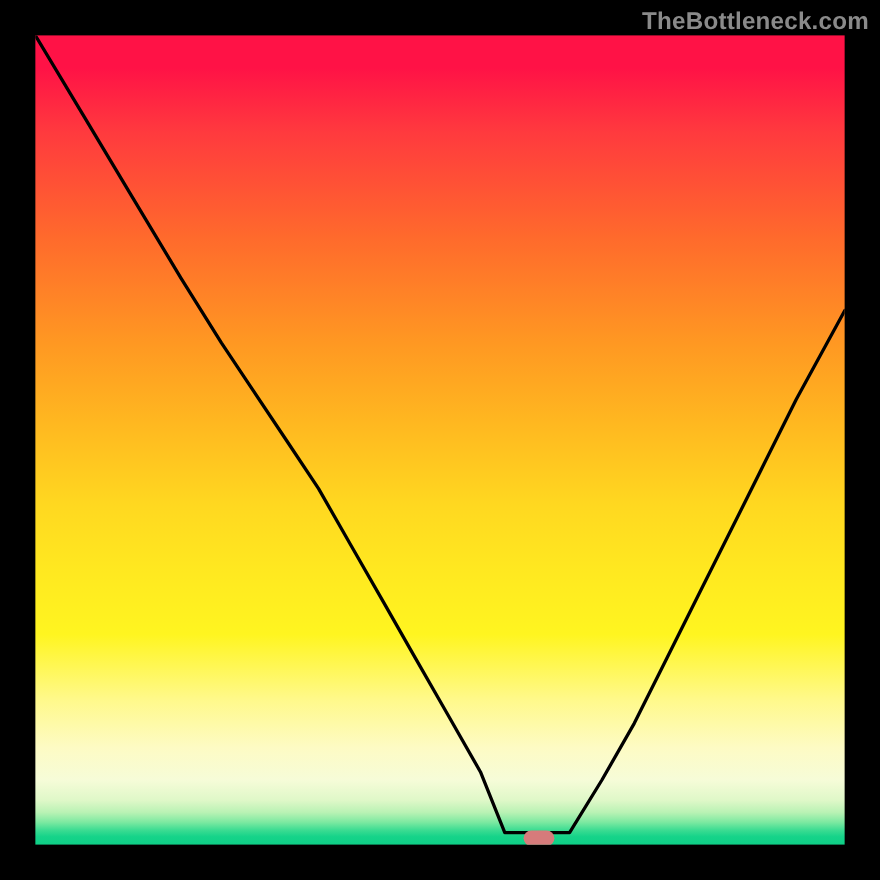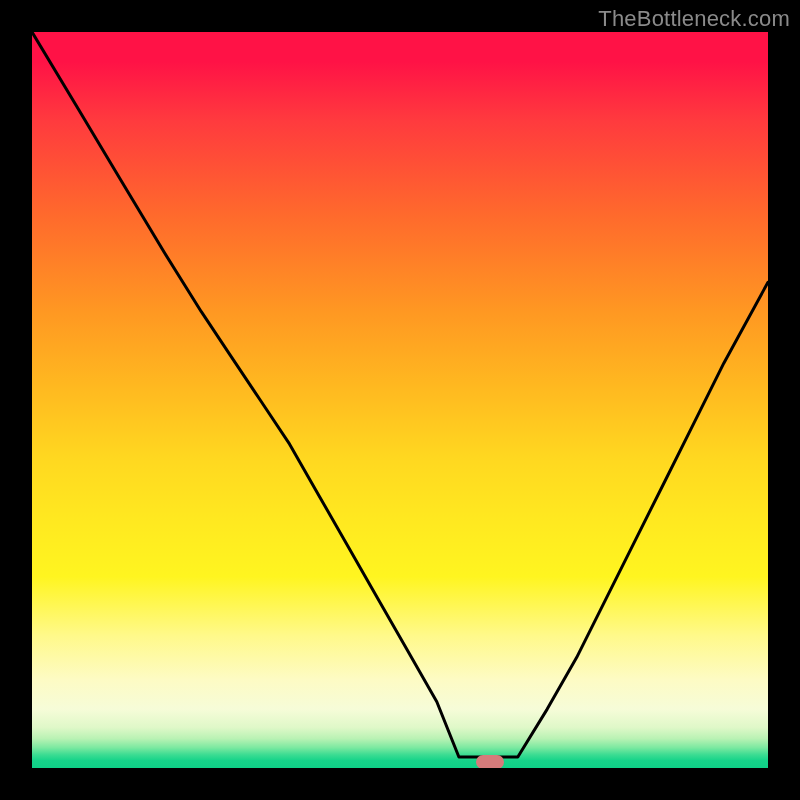--- a/index.html
+++ b/index.html
@@ -69,21 +69,21 @@
     background: #d67b7b;
     transform: translate(-50%, -50%);
   }
   .watermark {
     position: absolute;
     top: 6px;
     right: 10px;
     color: #8a8a8a;
     font-family: Arial, Helvetica, sans-serif;
     font-size: 22px;
-    font-weight: 400;
+    font-weight: 700;
     letter-spacing: 0.2px;
   }
 </style>
 </head>
 <body>
 
 <div class="frame">
   <div class="watermark">TheBottleneck.com</div>
 
   <div class="plot-area">

